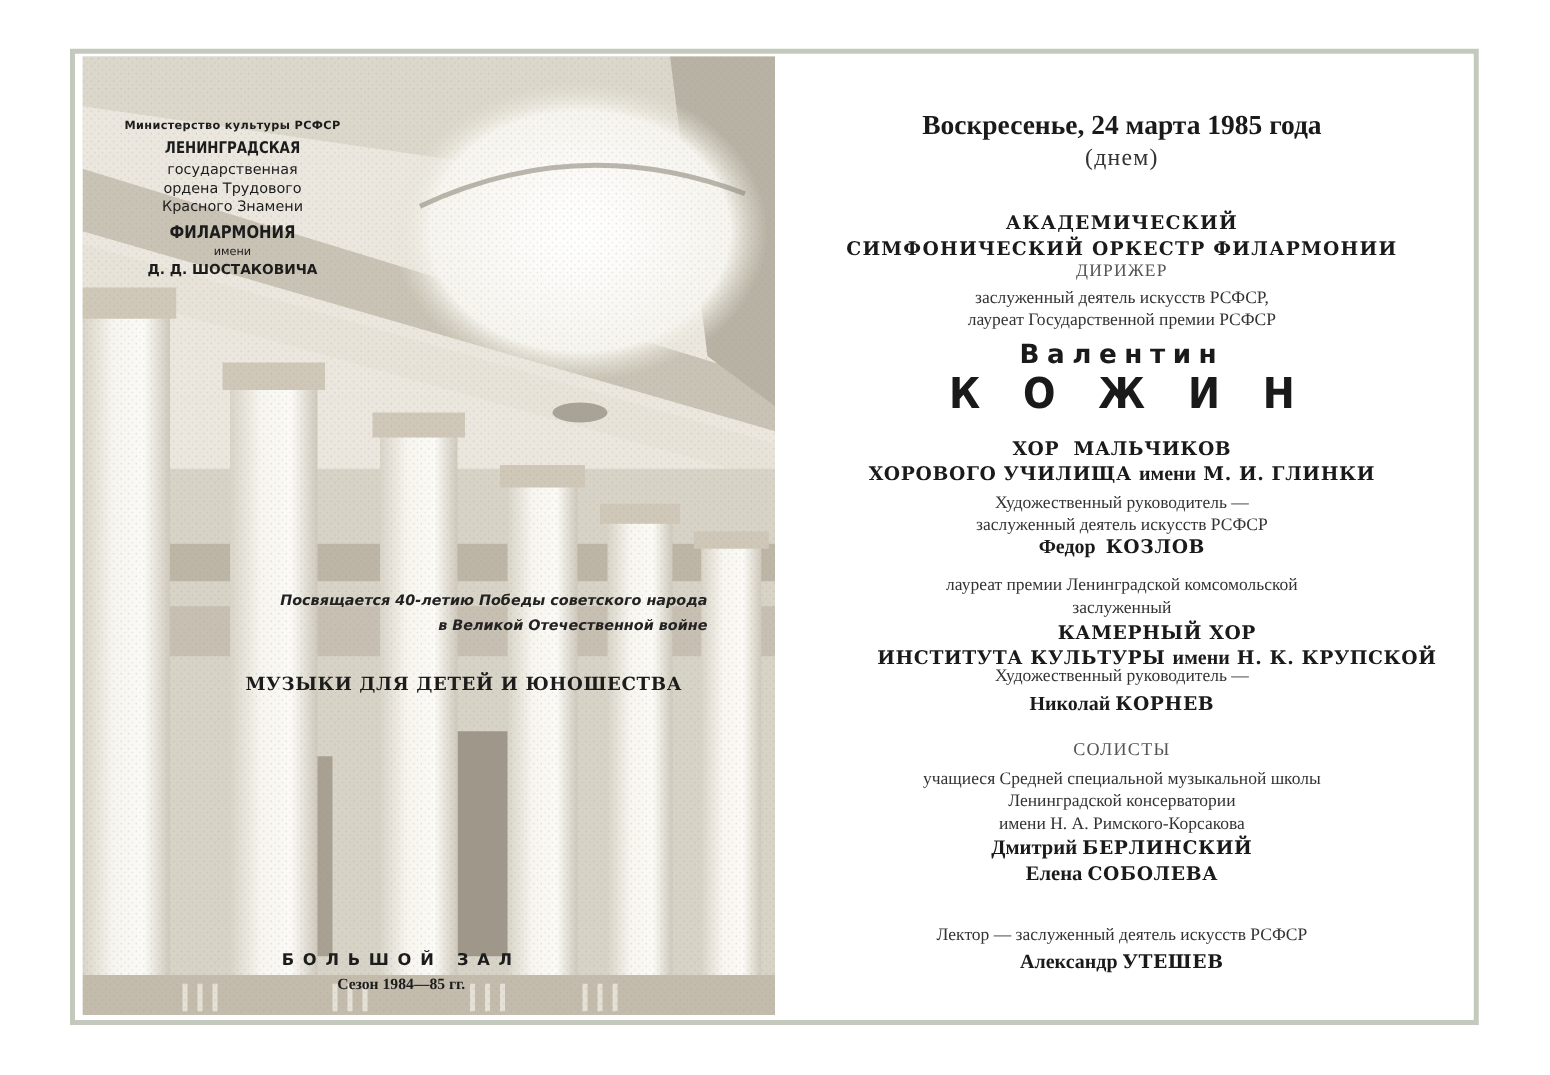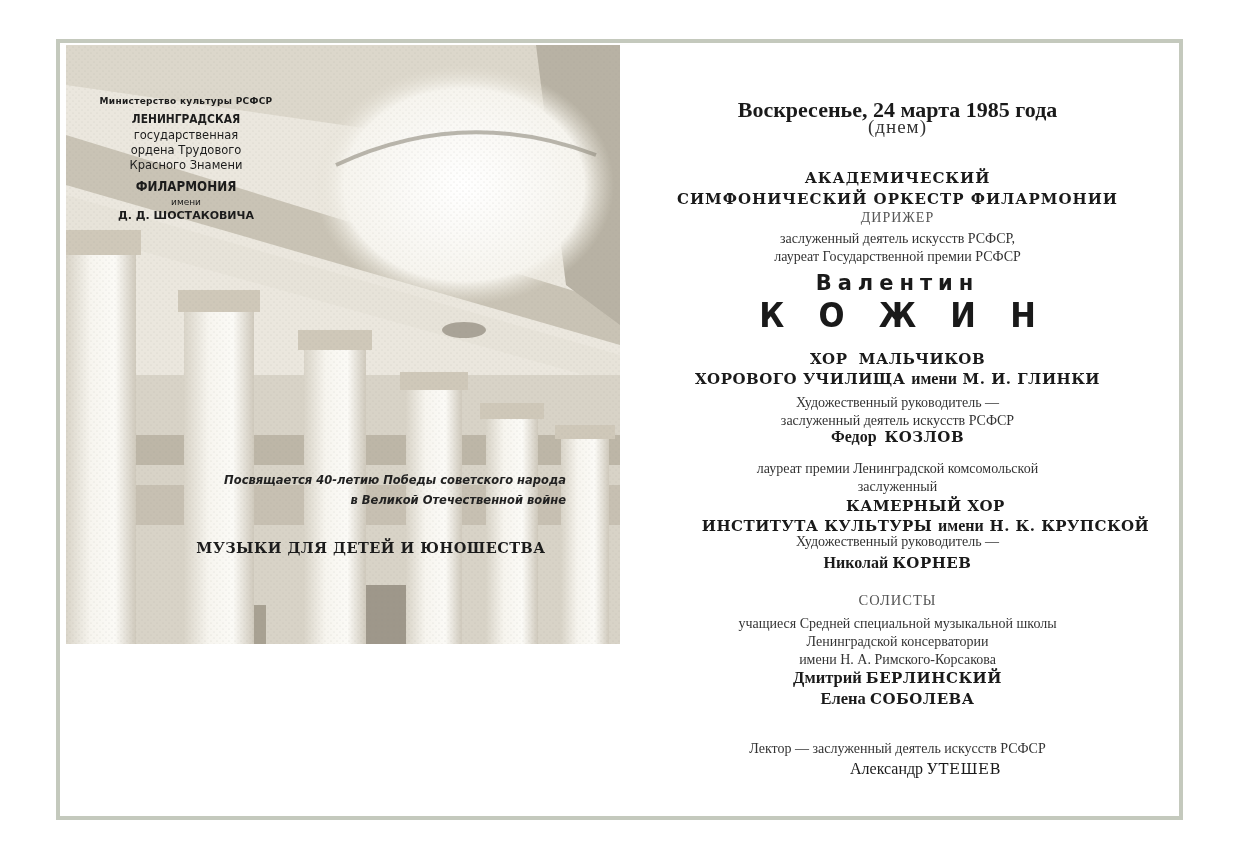--- a/index.html
+++ b/index.html
@@ -6,40 +6,40 @@
     body {
       width:1240px; height:860px; background:#ffffff; position:relative; overflow:hidden;
       font-family:"Liberation Serif", "DejaVu Serif", serif; color:#1a1a1a;
     }
     .frame {
       position:absolute; left:56px; top:39px; width:1119px; height:773px;
       border:4px solid #c4c9bd; background:#ffffff;
     }
     
     .photo {
-      position:absolute; left:66px; top:45px; width:554px; height:599px; overflow:hidden;
+      position:absolute; left:66px; top:45px; width:554px; height:767px; overflow:hidden;
       background:#eeebe3;
     }
     .photo svg.bg { position:absolute; left:0; top:0; }
     .ptext { position:absolute; text-align:center; color:#1c1c1c; }
     .ministry { left:0; top:51px; width:240px; font-family:"DejaVu Sans", sans-serif; font-size:9px; font-weight:bold; letter-spacing:0.3px; }
     .len { left:0; top:66px; width:240px; font-family:"DejaVu Sans", sans-serif; font-size:13px; font-weight:bold; transform:scaleX(0.82); }
     .gos { left:0; top:83px; width:240px; font-family:"DejaVu Sans", sans-serif; font-size:11.5px; line-height:15px; }
     .fil { left:0; top:133px; width:240px; font-family:"DejaVu Sans", sans-serif; font-size:14px; font-weight:bold; transform:scaleX(0.85); }
     .imeni-l { left:0; top:152px; width:240px; font-family:"DejaVu Sans", sans-serif; font-size:9px; }
     .shost { left:0; top:164px; width:240px; font-family:"DejaVu Sans", sans-serif; font-size:11px; font-weight:bold; }
     .dedic { left:110px; top:425px; width:390px; text-align:right; font-family:"DejaVu Sans", sans-serif; font-style:italic; font-size:11.5px; line-height:20px; font-weight:bold; color:#222; }
     .opening { left:80px; top:493px; width:450px; font-family:"DejaVu Serif", serif; font-size:14.5px; font-weight:bold; line-height:20px; letter-spacing:0.5px; }
     .hall { left:130px; top:716px; width:250px; font-family:"DejaVu Sans", sans-serif; font-size:13px; font-weight:bold; letter-spacing:7px; }
     .season { left:130px; top:735px; width:250px; font-family:"Liberation Serif", serif; font-size:12.5px; font-weight:bold; }
 
     
     .prog { position:absolute; left:620px; top:45px; width:555px; height:767px; }
     .c { position:absolute; left:0; width:555px; text-align:center; white-space:nowrap; }
-    .date { top:42px; font-size:22px; font-weight:bold; color:#1a1a1a;margin-top:10px; }
+    .date { top:42px; font-size:22px; font-weight:bold; color:#1a1a1a; }
     .day { top:71px; font-size:19px; color:#333; letter-spacing:1px; }
     .orch { top:123px; font-family:"DejaVu Serif", serif; font-size:15px; font-weight:bold; letter-spacing:1px; line-height:21px; }
     .cond { top:165px; font-size:14px; color:#555; letter-spacing:1px; }
     .small { font-size:14px; color:#333; line-height:18px; }
     .cond-t { top:185px; }
     .vname { top:226px; font-family:"DejaVu Sans", sans-serif; font-size:21px; font-weight:bold; letter-spacing:6px; }
     .vsurname { top:250px; font-family:"DejaVu Sans", sans-serif; font-size:34px; font-weight:bold; letter-spacing:38px; padding-left:38px; box-sizing:border-box; transform:scaleX(0.9); }
     .choir1 { top:304px; font-family:"DejaVu Serif", serif; font-size:15px; font-weight:bold; line-height:20px; letter-spacing:0.5px; }
     .choir1 .im { font-weight:bold; font-family:"Liberation Serif", serif; font-size:16px; letter-spacing:0; }
     .art1 { top:349px; }
@@ -47,21 +47,21 @@
     .laureat { top:415px; }
     .choir2 { top:451px; font-family:"DejaVu Serif", serif; font-size:15px; font-weight:bold; line-height:20px; letter-spacing:0.5px;padding-left:28px; }
     .choir2 .im { font-family:"Liberation Serif", serif; font-size:16px; letter-spacing:0; }
     .art2 { top:488px; }
     .kornev { top:509px; font-size:16px; font-weight:bold; }
     .solo { top:547px; font-size:14.5px; color:#555; letter-spacing:1px; }
     .school { top:570px; }
     .sob { top:644px; font-size:16.5px; font-weight:bold; }
     .ber { top:623px; font-size:16.5px; font-weight:bold; }
     .lect { top:695px; }
-    .utesh { top:715px; font-size:16px; font-weight:normal;padding-left:28px; }
+    .utesh { top:715px; font-size:16px; font-weight:bold; }
     .caps { font-family:"DejaVu Serif", serif; font-size:15px; letter-spacing:0.5px; }
   </style>
 </head>
 <body>
 
 <div class="frame"></div>
 
 <div class="photo">
   <svg class="bg" width="554" height="767" viewBox="0 0 554 767">
     <defs>

